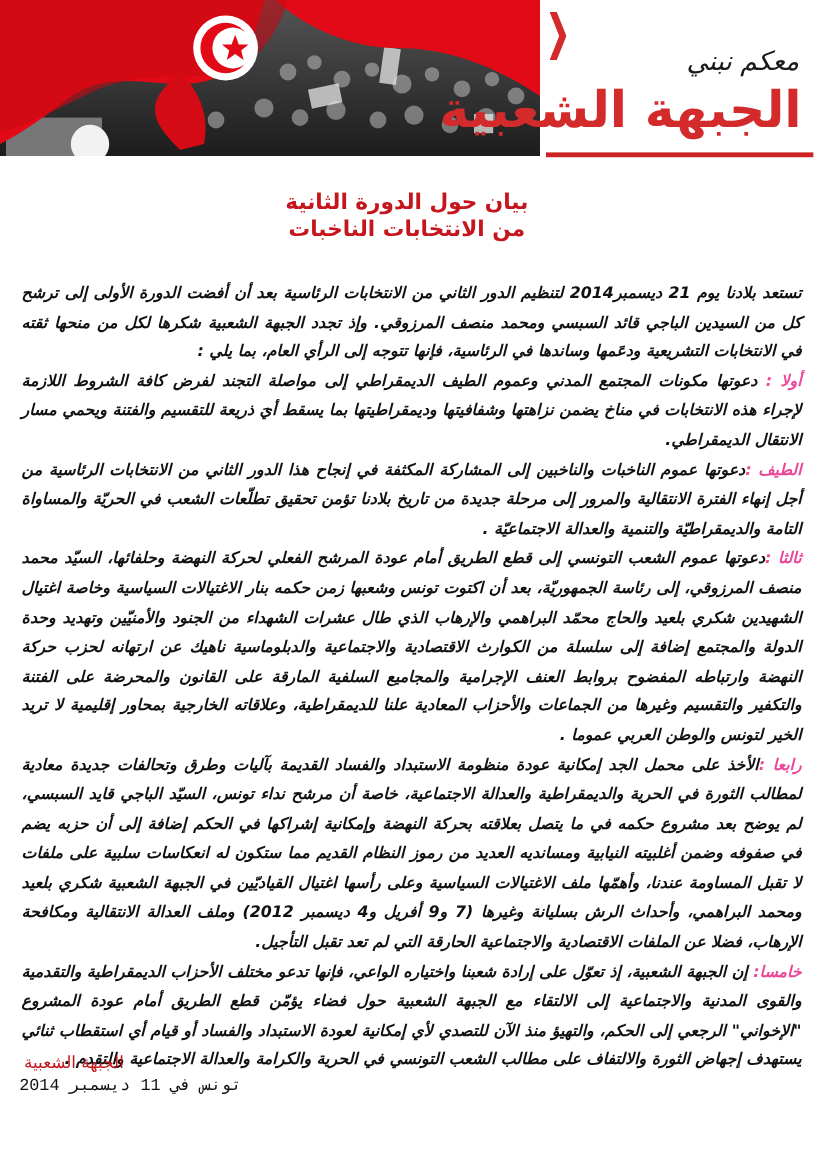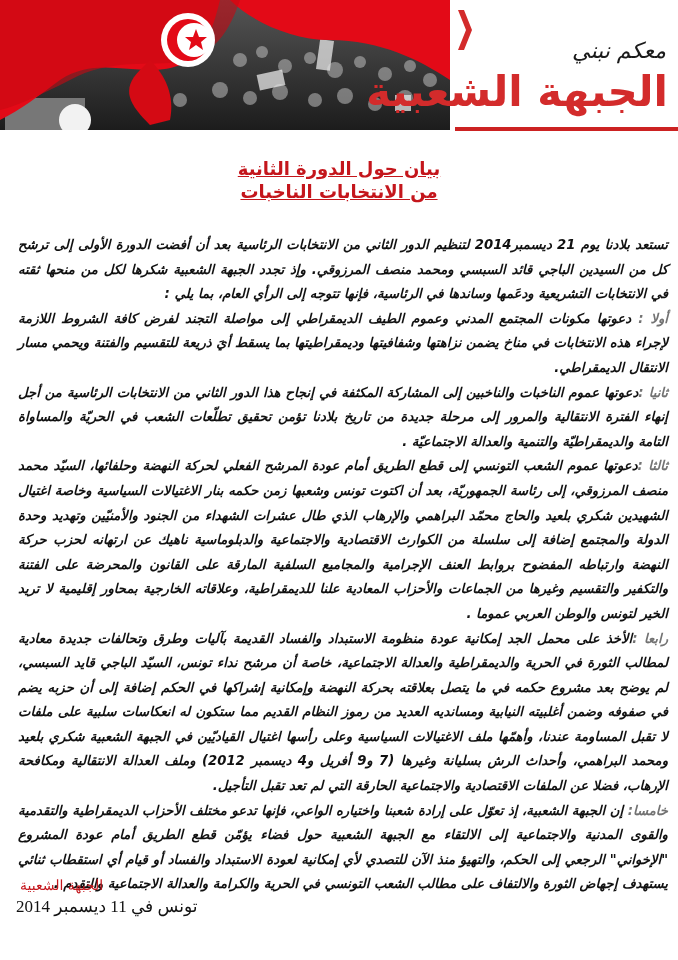--- a/index.html
+++ b/index.html
@@ -28,42 +28,42 @@
     .brand {
       position: absolute; right: 10px; top: 66px; font-family: "DejaVu Sans", sans-serif;
       font-weight: bold; font-size: 42px; color: #d32b2b; direction: rtl; letter-spacing: -1px;
       line-height: 52px;
     }
     .brand-rule { position: absolute; left: 455px; top: 127px; width: 223px; height: 4px; background: #cc2222; }
 
     
     .title {
       position: absolute; left: 0; width: 678px; text-align: center; direction: rtl;
-      font-weight: bold; font-size: 18px; color: #c4161c; line-height: 24px; text-decoration: underline;
+      font-weight: bold; font-size: 18px; color: #c4161c; line-height: 24px;
     }
     .title.l1 { top: 157px; }
     .title.l2 { top: 180px; }
 
     
     .content {
       position: absolute; left: 18px; top: 233px; width: 650px; direction: rtl;
       text-align: justify; font-size: 13.2px; font-weight: bold; line-height: 24.6px; color: #111;
       font-family: "DejaVu Sans", sans-serif;
     }
     .para { margin: 0 0 0 0; font-style: italic; }
-    .lead { color: #737373; font-weight: bold; }
+    .lead { color: #ec4899; font-weight: bold; }
 
     
     .sig-name {
       position: absolute; left: 20px; top: 877px; font-family: "DejaVu Serif", serif;
       font-size: 14px; color: #c4161c; direction: rtl;
     }
     .sig-date {
-      position: absolute; left: 16px; top: 896px; font-family: Liberation Serif, serif;
-      font-size: 17px; color: #111; direction: rtl;
+      position: absolute; left: 16px; top: 896px; font-family: Liberation Mono, monospace;
+      font-size: 14px; color: #111; direction: rtl;
     }
   </style>
 </head>
 <body>
 
 <div class="banner">
   <div class="photo">
     <svg class="crowd" viewBox="0 0 450 130">
       <defs>
         <linearGradient id="g1" x1="0" y1="0" x2="0" y2="1">
@@ -127,21 +127,21 @@
 <div class="title l1">بيان حول الدورة الثانية</div>
 <div class="title l2">من الانتخابات الناخبات</div>
 
 <div class="content">
   <p class="para">تستعد بلادنا يوم 21 ديسمبر2014 لتنظيم الدور الثاني من الانتخابات الرئاسية بعد أن أفضت الدورة الأولى إلى ترشح كل من السيدين الباجي قائد السبسي ومحمد منصف المرزوقي. وإذ تجدد الجبهة الشعبية شكرها لكل من منحها ثقته في الانتخابات التشريعية ودعَمها وساندها في الرئاسية، فإنها تتوجه إلى الرأي العام، بما يلي :</p>
 
   <p class="para">
     <span class="lead">أولا :</span><span> دعوتها مكونات المجتمع المدني وعموم الطيف الديمقراطي إلى مواصلة التجند لفرض كافة الشروط اللازمة لإجراء هذه الانتخابات في مناخ يضمن نزاهتها وشفافيتها وديمقراطيتها بما يسقط أيَ ذريعة للتقسيم والفتنة ويحمي مسار الانتقال الديمقراطي.</span>
   </p>
   <p class="para">
-    <span class="lead">ثانيا :</span><span>دعوتها عموم الناخبات والناخبين إلى المشاركة المكثفة في إنجاح هذا الدور الثاني من الانتخابات الرئاسية من أجل إنهاء الفترة الانتقالية والمرور إلى  مرحلة جديدة من تاريخ بلادنا تؤمن تحقيق تطلّعات الشعب في الحريّة  والمساواة  التامة والديمقراطيّة والتنمية والعدالة الاجتماعيّة  .</span>
+    <span class="lead">الطيف :</span><span>دعوتها عموم الناخبات والناخبين إلى المشاركة المكثفة في إنجاح هذا الدور الثاني من الانتخابات الرئاسية من أجل إنهاء الفترة الانتقالية والمرور إلى  مرحلة جديدة من تاريخ بلادنا تؤمن تحقيق تطلّعات الشعب في الحريّة  والمساواة  التامة والديمقراطيّة والتنمية والعدالة الاجتماعيّة  .</span>
   </p>
   <p class="para">
     <span class="lead">ثالثا :</span><span>دعوتها عموم الشعب التونسي إلى قطع الطريق أمام عودة المرشح الفعلي لحركة النهضة وحلفائها، السيّد محمد منصف المرزوقي، إلى رئاسة الجمهوريّة، بعد أن اكتوت تونس وشعبها زمن حكمه بنار الاغتيالات السياسية وخاصة اغتيال الشهيدين شكري بلعيد والحاج محمّد البراهمي والإرهاب الذي طال عشرات  الشهداء من  الجنود والأمنيّين وتهديد وحدة الدولة والمجتمع إضافة إلى  سلسلة من الكوارث الاقتصادية والاجتماعية والدبلوماسية ناهيك عن ارتهانه لحزب حركة النهضة وارتباطه المفضوح بروابط العنف الإجرامية والمجاميع السلفية المارقة على القانون والمحرضة على الفتنة والتكفير والتقسيم وغيرها من الجماعات والأحزاب المعادية علنا للديمقراطية، وعلاقاته الخارجية بمحاور إقليمية لا تريد الخير لتونس والوطن العربي عموما .</span>
   </p>
   <p class="para">
     <span class="lead">رابعا :</span><span>الأخذ على محمل الجد إمكانية عودة منظومة الاستبداد والفساد القديمة بآليات وطرق وتحالفات جديدة معادية لمطالب الثورة في الحرية والديمقراطية والعدالة الاجتماعية، خاصة أن مرشح نداء تونس، السيّد الباجي قايد السبسي، لم يوضح بعد مشروع حكمه في ما يتصل بعلاقته بحركة النهضة وإمكانية إشراكها في الحكم إضافة إلى أن حزبه يضم في صفوفه وضمن أغلبيته النيابية ومسانديه العديد من رموز النظام القديم مما ستكون له انعكاسات سلبية على ملفات لا تقبل المساومة عندنا، وأهمّها ملف الاغتيالات السياسية وعلى رأسها اغتيال القياديّين في الجبهة الشعبية شكري بلعيد ومحمد البراهمي، وأحداث الرش بسليانة وغيرها (7 و9 أفريل و4 ديسمبر 2012) وملف العدالة الانتقالية ومكافحة الإرهاب، فضلا عن الملفات الاقتصادية والاجتماعية الحارقة التي لم تعد تقبل التأجيل.</span>
   </p>
   <p class="para">
     <span class="lead">خامسا:</span><span> إن الجبهة الشعبية، إذ تعوّل على إرادة شعبنا واختياره الواعي، فإنها تدعو مختلف الأحزاب الديمقراطية والتقدمية والقوى المدنية والاجتماعية إلى الالتقاء مع الجبهة  الشعبية حول فضاء يؤمّن قطع الطريق أمام عودة المشروع "الإخواني" الرجعي إلى الحكم، والتهيؤ منذ الآن للتصدي لأي إمكانية لعودة الاستبداد والفساد أو قيام أي استقطاب ثنائي يستهدف إجهاض الثورة والالتفاف على مطالب الشعب التونسي في الحرية والكرامة والعدالة الاجتماعية والتقدم .</span>
   </p>

